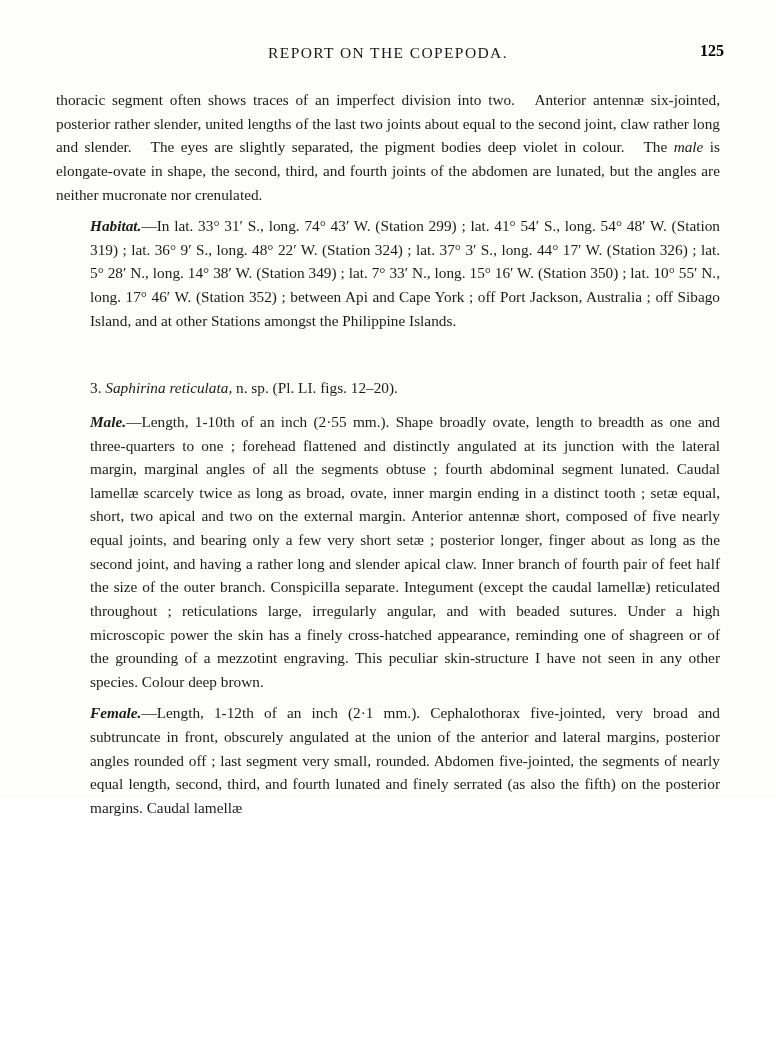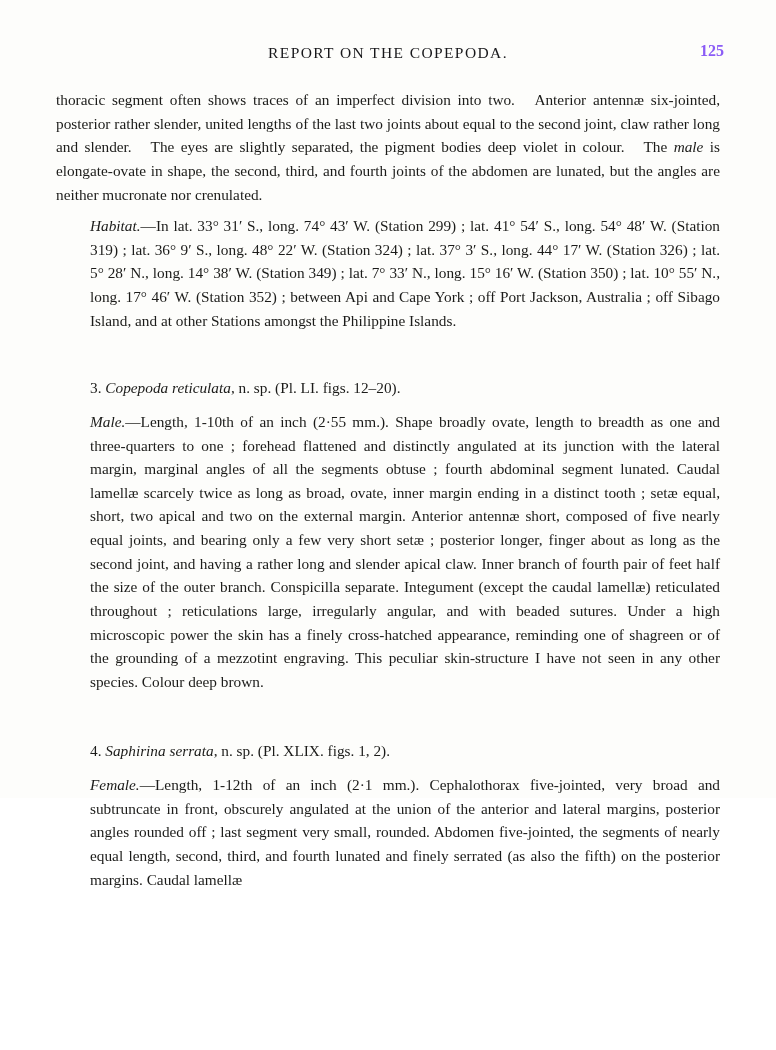--- a/index.html
+++ b/index.html
@@ -38,21 +38,21 @@
     font-variant: small-caps;
     text-transform: uppercase;
     color: #17171a;
   }
   .folio {
     position: absolute;
     right: 4px;
     top: -2px;
     font-size: 16px;
     font-weight: bold;
-    color: #8b5cf6;
+    color: #000000;
   }
   .body {
     margin-top: 8px;
   }
   p {
     margin: 8px;
     font-size: 15.3px;
     line-height: 1.545;
     text-align: justify;
     text-justify: inter-word;
@@ -73,41 +73,41 @@
     margin-bottom: 10px;
     font-size: 15.3px;
   }
   .sec-gap-top { margin-top: 44px; }
   .sec-gap-top2 { margin-top: 46px; }
   em, .ital {
     font-style: italic;
   }
   .lead {
     font-style: italic;
+    font-weight: bold;
   }
 </style>
 </head>
 <body>
 
 <div class="page">
 
   <div class="header">
     <div class="running-head">Report on the Copepoda.</div>
     <div class="folio">125</div>
   </div>
 
   <div class="body">
 
     <p class="first"><span>thoracic segment often shows traces of an imperfect division into two.</span>&nbsp;&nbsp; <span>Anterior antennæ six-jointed, posterior rather slender, united lengths of the last two joints about equal to the second joint, claw rather long and slender.</span>&nbsp;&nbsp; <span>The eyes are slightly separated, the pigment bodies deep violet in colour.</span>&nbsp;&nbsp; <span>The </span><em>male</em><span> is elongate-ovate in shape, the second, third, and fourth joints of the abdomen are lunated, but the angles are neither mucronate nor crenulated.</span></p>
 
     <p class="indent"><em class="lead">Habitat.</em><span>—In lat. 33° 31′ S., long. 74° 43′ W. (Station 299) ; lat. 41° 54′ S., long. 54° 48′ W. (Station 319) ; lat. 36° 9′ S., long. 48° 22′ W. (Station 324) ; lat. 37° 3′ S., long. 44° 17′ W. (Station 326) ; lat. 5° 28′ N., long. 14° 38′ W. (Station 349) ; lat. 7° 33′ N., long. 15° 16′ W. (Station 350) ; lat. 10° 55′ N., long. 17° 46′ W. (Station 352) ; between Api and Cape York ; off Port Jackson, Australia ; off Sibago Island, and at other Stations amongst the Philippine Islands.</span></p>
 
-    <p class="section-head sec-gap-top"><span>3. </span><em>Copepoda reticulata</em><span>, n. sp. (Pl. LI. figs. 12–20).</span></p>
+    <p class="section-head sec-gap-top"><span>3. </span><em>Saphirina reticulata</em><span>, n. sp. (Pl. LI. figs. 12–20).</span></p>
 
     <p class="indent"><em class="lead">Male.</em><span>—Length, 1-10th of an inch (2·55 mm.). Shape broadly ovate, length to breadth as one and three-quarters to one ; forehead flattened and distinctly angulated at its junction with the lateral margin, marginal angles of all the segments obtuse ; fourth abdominal segment lunated. Caudal lamellæ scarcely twice as long as broad, ovate, inner margin ending in a distinct tooth ; setæ equal, short, two apical and two on the external margin. Anterior antennæ short, composed of five nearly equal joints, and bearing only a few very short setæ ; posterior longer, finger about as long as the second joint, and having a rather long and slender apical claw. Inner branch of fourth pair of feet half the size of the outer branch. Conspicilla separate. Integument (except the caudal lamellæ) reticulated throughout ; reticulations large, irregularly angular, and with beaded sutures. Under a high microscopic power the skin has a finely cross-hatched appearance, reminding one of shagreen or of the grounding of a mezzotint engraving. This peculiar skin-structure I have not seen in any other species. Colour deep brown.</span></p>
 
 
-    <p class="section-head sec-gap-top2"><span>4. </span><em>Saphirina serrata</em><span>, n. sp. (Pl. XLIX. figs. 1, 2).</span></p>
 
     <p class="indent"><em class="lead">Female.</em><span>—Length, 1-12th of an inch (2·1 mm.). Cephalothorax five-jointed, very broad and subtruncate in front, obscurely angulated at the union of the anterior and lateral margins, posterior angles rounded off ; last segment very small, rounded. Abdomen five-jointed, the segments of nearly equal length, second, third, and fourth lunated and finely serrated (as also the fifth) on the posterior margins. Caudal lamellæ</span></p>
 
   </div>
 </div>
 
 </body></html>

